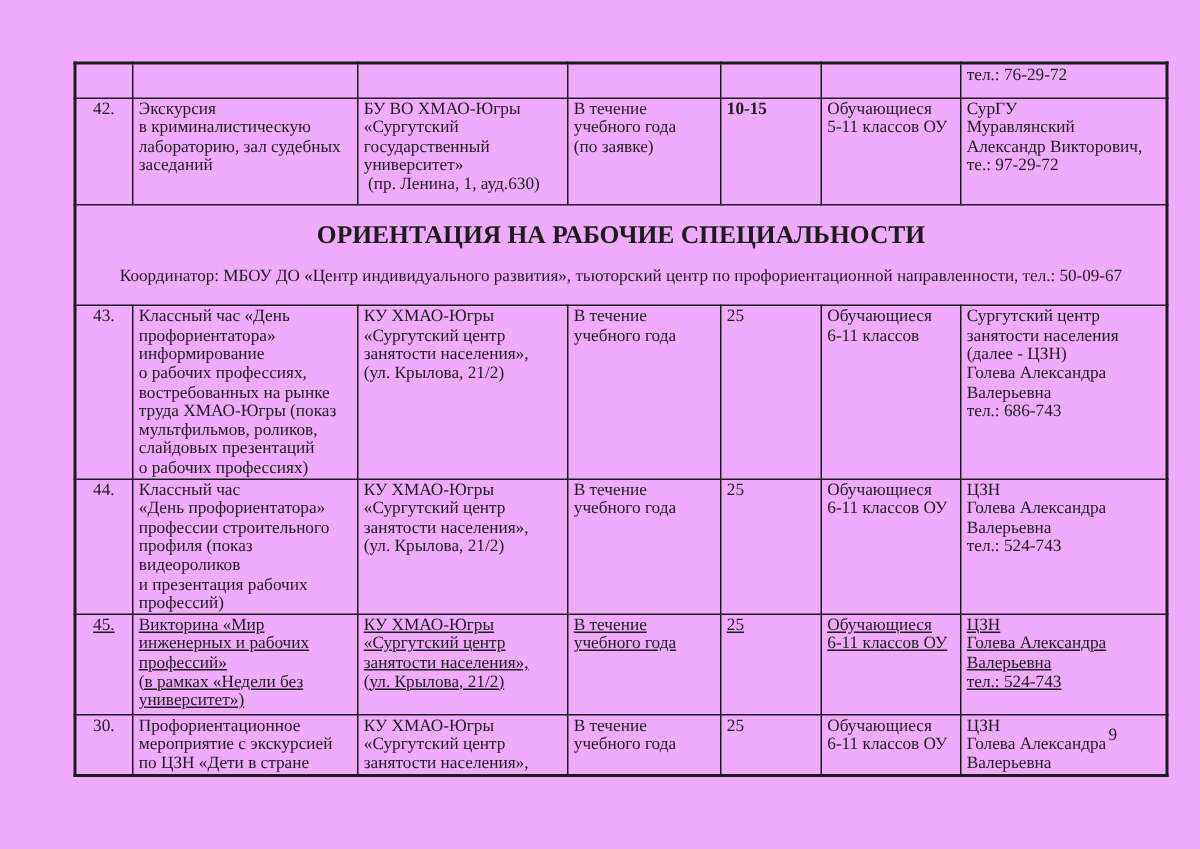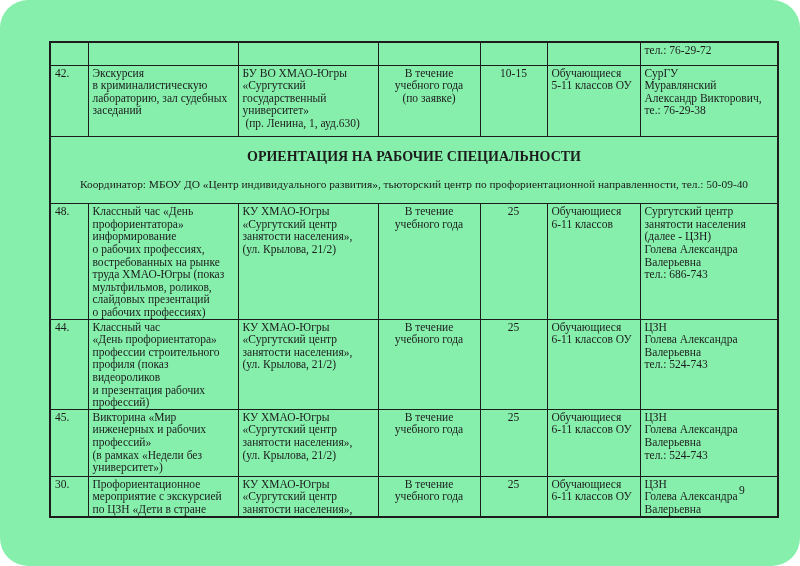--- a/index.html
+++ b/index.html
@@ -7,61 +7,60 @@
     padding: 0;
     background: #ffffff;
     width: 800px;
     height: 566px;
     overflow: hidden;
   }
   .page {
     position: relative;
     width: 800px;
     height: 566px;
-    background: #86efac;
+    background: #f0abfc;
     font-family: "Liberation Serif", "DejaVu Serif", serif;
     color: #1c1c1c;
-    border-radius: 28px;
   }
   table.events {
     position: absolute;
     left: 49px;
     top: 41px;
     width: 728px;
     table-layout: fixed;
     border-collapse: collapse;
     border: 2px solid #1c1c1c;
   }
   table.events td {
     border: 1px solid #1c1c1c;
     vertical-align: top;
     padding: 1px 4px 0 4px;
     font-size: 11.5px;
     line-height: 12.6px;
     white-space: pre-line;
     overflow: hidden;
   }
-  td.c-center { text-align: center; padding-left: 1px; padding-right: 1px; }
-  td.c-num    { text-align: left; padding-left: 1px; padding-right: 1px; }
-  .bold       { font-weight: normal; }
+  td.c-center { padding-left: 1px; padding-right: 1px; }
+  td.c-num    { text-align: center; padding-left: 1px; padding-right: 1px; }
+  .bold       { font-weight: bold; }
   tr.r-partial { height: 23px; }
   tr.r-42      { height: 71px; }
   tr.r-section { height: 30px; }
   tr.r-43      { height: 114px; }
   tr.r-44      { height: 90px; padding-left: 38px; }
-  tr.r-45      { height: 67px; }
+  tr.r-45      { height: 67px; text-decoration: underline; }
   tr.r-46      { height: 38px; }
   td.section-cell {
     text-align: center;
     white-space: normal;
     padding: 1px 2px 0 2px;
   }
   .sec-title {
     font-weight: bold;
-    font-size: 14px;
+    font-size: 17px;
     line-height: 14px;
   }
   .sec-sub {
     font-size: 11.4px;
     line-height: 14px;
   }
   .pagenum {
     position: absolute;
     left: 739px;
     top: 484px;
@@ -109,32 +108,32 @@
 &nbsp;(пр. Ленина, 1, ауд.630)</td>
       <td class="c-center">В течение
 учебного года
 (по заявке)</td>
       <td class="c-center bold">10-15</td>
       <td>Обучающиеся
 5-11 классов ОУ</td>
       <td>СурГУ
 Муравлянский
 Александр Викторович,
-те.: 76-29-38</td>
+те.: 97-29-72</td>
     </tr>
 
     <tr class="r-section">
       <td class="section-cell" colspan="7">
         <div class="sec-title">ОРИЕНТАЦИЯ НА РАБОЧИЕ СПЕЦИАЛЬНОСТИ</div>
-        <div class="sec-sub">Координатор: МБОУ ДО «Центр индивидуального развития», тьюторский центр по профориентационной направленности, тел.: 50-09-40</div>
+        <div class="sec-sub">Координатор: МБОУ ДО «Центр индивидуального развития», тьюторский центр по профориентационной направленности, тел.: 50-09-67</div>
       </td>
     </tr>
 
     <tr class="r-43">
-      <td class="c-num">48.</td>
+      <td class="c-num">43.</td>
       <td>Классный час «День
 профориентатора»
 информирование
 о рабочих профессиях,
 востребованных на рынке
 труда ХМАО-Югры (показ
 мультфильмов, роликов,
 слайдовых презентаций
 о рабочих профессиях)</td>
       <td>КУ ХМАО-Югры

